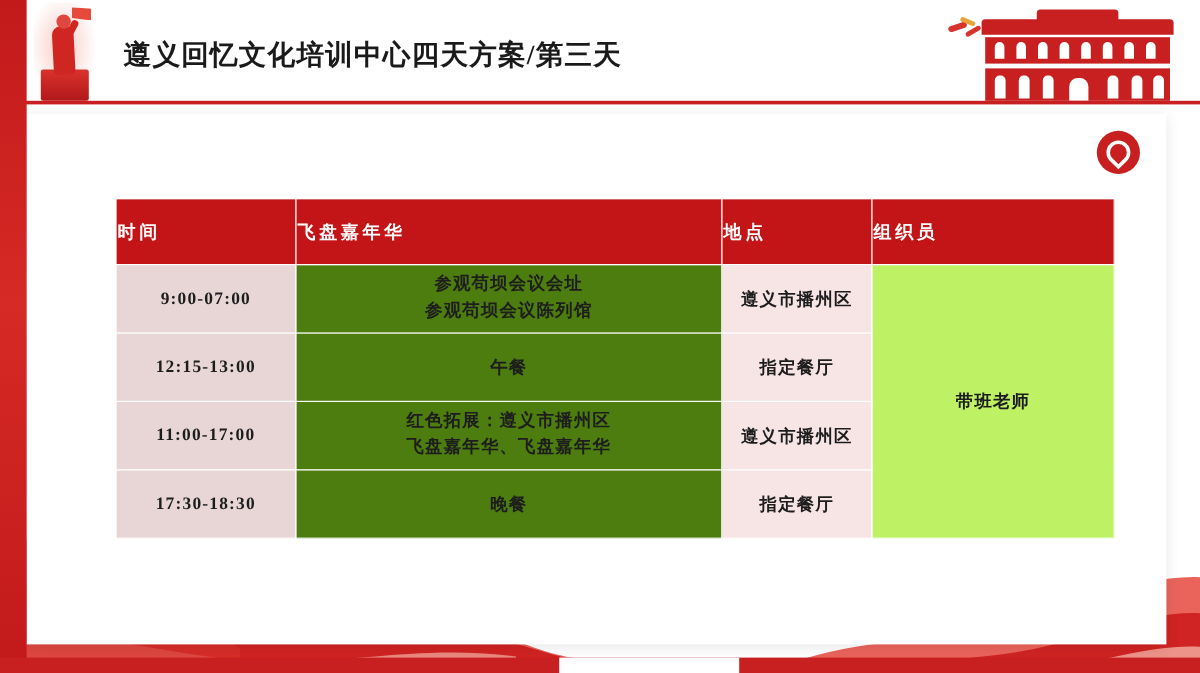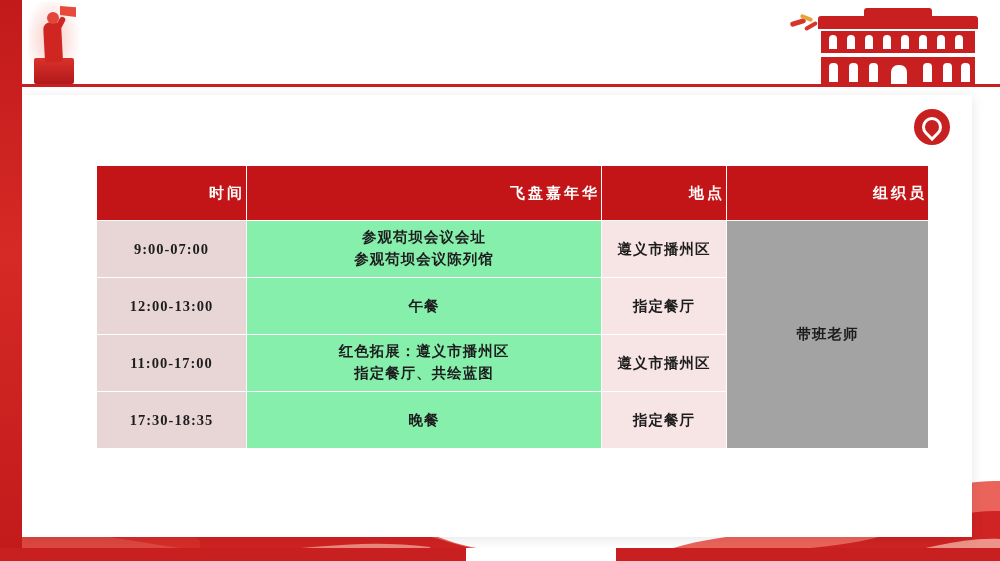--- a/index.html
+++ b/index.html
@@ -273,36 +273,36 @@
     font-family: "Liberation Serif", serif;
   }
   table.schedule th {
     background: #c31517;
     color: #ffffff;
     font-size: 15px;
     font-weight: bold;
     letter-spacing: 3px;
     height: 52px;
     border: 1px solid #ffffff;
-    text-align: right;
+    text-align: left;
   }
   table.schedule td {
     height: 54px;
     border: 1px solid #ffffff;
     text-align: center;
     font-size: 14.5px;
     color: #1d1d1d;
     font-weight: bold;
     letter-spacing: 1px;
   }
   td.c-time { background: #e8d6d6; }
-  td.c-item { background: #86efac; }
+  td.c-item { background: #4d7c0f; }
   td.c-place { background: #f7e4e5; }
   td.c-org {
-    background: #a3a3a3;
+    background: #bef264;
     letter-spacing: 2px;
     margin-left: 24px;
   }
   td .line2 {
     line-height: 1.5;
   }
   .col-time  { width: 150px; }
   .col-item  { width: 355px; }
   .col-place { width: 125px; }
   .col-org   { width: 202px; }
@@ -369,20 +369,21 @@
   <div class="header">
     <div class="statue">
       <div class="glow"></div>
       <div class="pedestal"></div>
       <div class="body"></div>
       <div class="arm"></div>
       <div class="head"></div>
       <div class="flag"></div>
     </div>
 
+    <div class="header-title">遵义回忆文化培训中心四天方案/第三天</div>
 
     <div class="bird">
       <div class="b1"></div>
       <div class="b2"></div>
       <div class="b3"></div>
     </div>
 
     <div class="building">
       <div class="roof"></div>
       <div class="floor f1">
@@ -436,36 +437,36 @@
           <td class="c-item">
             <div class="line2">
               <div>参观苟坝会议会址</div>
               <div>参观苟坝会议陈列馆</div>
             </div>
           </td>
           <td class="c-place">遵义市播州区</td>
           <td class="c-org" rowspan="4">带班老师</td>
         </tr>
         <tr>
-          <td class="c-time">12:00-13:00</td>
+          <td class="c-time">12:15-13:00</td>
           <td class="c-item">午餐</td>
           <td class="c-place">指定餐厅</td>
         </tr>
         <tr>
           <td class="c-time">11:00-17:00</td>
           <td class="c-item">
             <div class="line2">
               <div>红色拓展：遵义市播州区</div>
-              <div>指定餐厅、共绘蓝图</div>
+              <div>飞盘嘉年华、飞盘嘉年华</div>
             </div>
           </td>
           <td class="c-place">遵义市播州区</td>
         </tr>
         <tr>
-          <td class="c-time">17:30-18:35</td>
+          <td class="c-time">17:30-18:30</td>
           <td class="c-item">晚餐</td>
           <td class="c-place">指定餐厅</td>
         </tr>
       </tbody>
     </table>
   </div>
 
   <div class="bottom-strip">
     <div class="gap"></div>
   </div>

